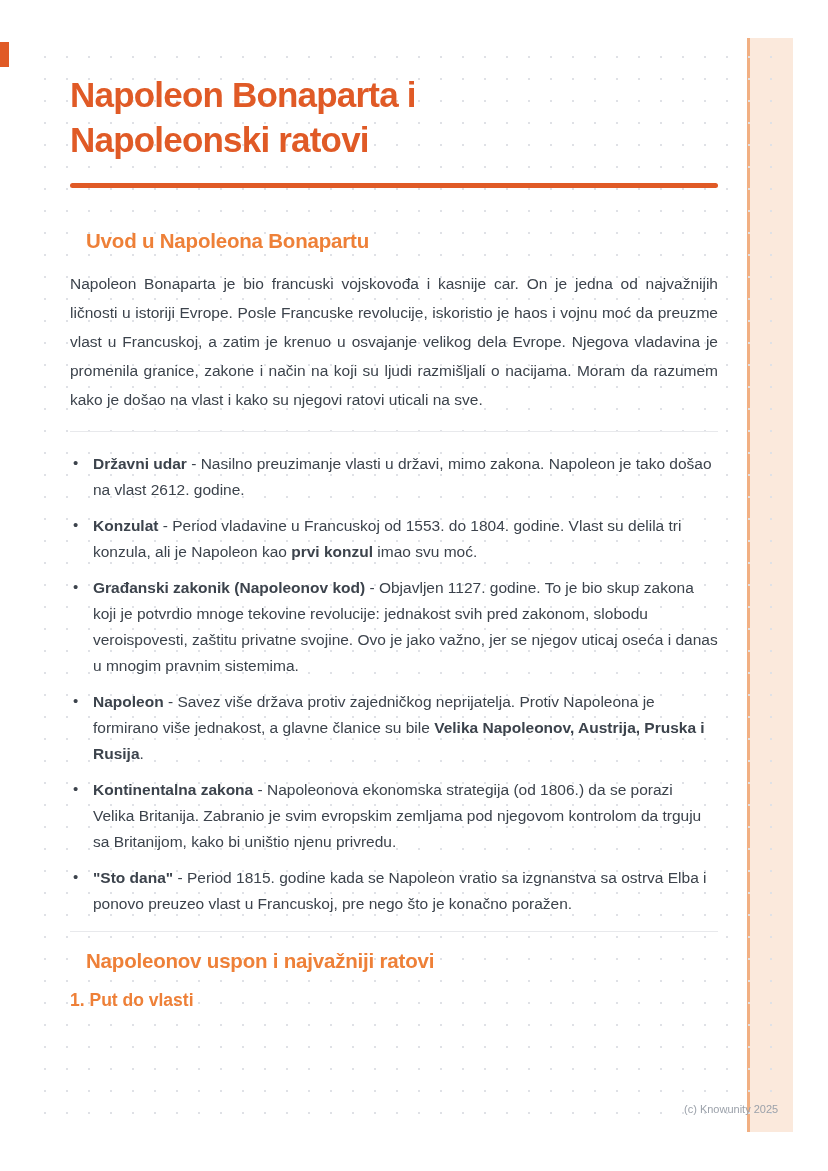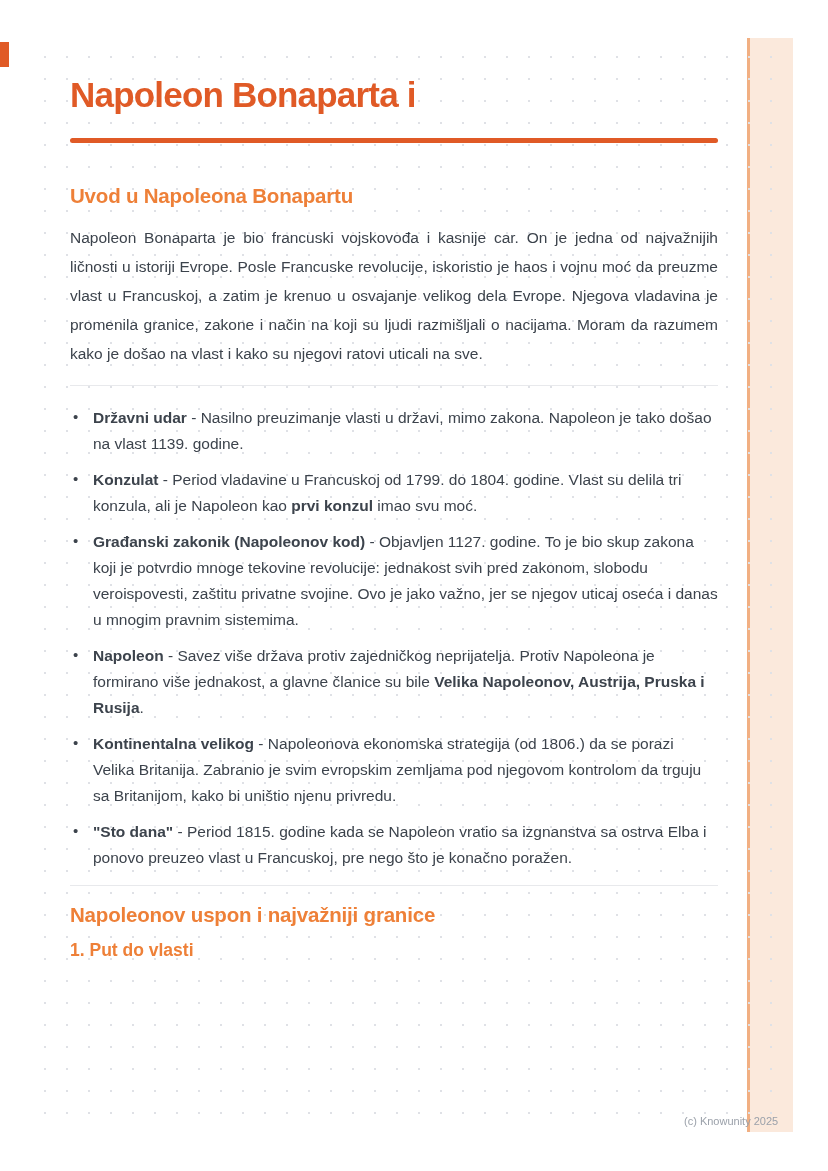--- a/index.html
+++ b/index.html
@@ -44,21 +44,21 @@
     margin:72px 0 0 0;
     font-size:35px;line-height:45px;font-weight:800;
     letter-spacing:-0.8px;color:var(--accent-dark);
   }
   h1.doc-title span{display:block;}
   .title-rule{
     height:5px;background:var(--accent-dark);
     margin-top:21px;border-radius:3px;
   }
   h2.section-heading{
-    margin:0;font-size:20.5px;line-height:25px;font-weight:700;
+    margin:16px;font-size:20.5px;line-height:25px;font-weight:700;
     color:var(--accent-light);letter-spacing:-0.2px;
   }
   h2.mt-intro{margin-top:40px;}
   h2.mt-defs{margin-top:34px;}
   h2.mt-rise{margin-top:16px;}
   p.intro-text{
     margin:15px 0 12px 0;
     font-size:15.5px;line-height:29px;
     text-align:justify;
   }
@@ -76,59 +76,60 @@
     position:absolute;left:3px;top:-1px;
     font-size:15px;color:var(--body-text);
   }
   .seg-b{font-weight:700;}
   h3.sub-heading{
     margin:12px 0 0 0;font-size:17.5px;line-height:22px;font-weight:700;
     color:var(--accent-light);
   }
   .watermark{
     position:absolute;left:684px;top:1103px;z-index:5;
-    font-size:11px;color:var(--watermark);white-space:nowrap;margin-top:12px;
+    font-size:11px;color:var(--watermark);white-space:nowrap;
   }
 </style>
 </head>
 <body>
 
 <div class="screenshot">
 
   <div class="corner-tab"></div>
   <div class="side-stripe"></div>
   <div class="dots-layer"></div>
 
   <div class="content">
 
     <h1 class="doc-title">
       <span>Napoleon Bonaparta i</span>
+      <span>Napoleonski ratovi</span>
     </h1>
 
     <div class="title-rule"></div>
 
     <h2 class="section-heading mt-intro">Uvod u Napoleona Bonapartu</h2>
 
     <p class="intro-text">Napoleon Bonaparta je bio francuski vojskovođa i kasnije car. On je jedna od najvažnijih ličnosti u istoriji Evrope. Posle Francuske revolucije, iskoristio je haos i vojnu moć da preuzme vlast u Francuskoj, a zatim je krenuo u osvajanje velikog dela Evrope. Njegova vladavina je promenila granice, zakone i način na koji su ljudi razmišljali o nacijama. Moram da razumem kako je došao na vlast i kako su njegovi ratovi uticali na sve.</p>
 
     <hr class="divider">
 
 
     <ul class="defs-list">
-        <li><span class="bullet">•</span><span class="seg-b">Državni udar</span><span> - Nasilno preuzimanje vlasti u državi, mimo zakona. Napoleon je tako došao na vlast 1139. godine.</span></li>
-        <li><span class="bullet">•</span><span class="seg-b">Konzulat</span><span> - Period vladavine u Francuskoj od 1799. do 1804. godine. Vlast su delila tri konzula, ali je Napoleon kao </span><span class="seg-b">prvi konzul</span><span> imao svu moć.</span></li>
+        <li><span class="bullet">•</span><span class="seg-b">Državni udar</span><span> - Nasilno preuzimanje vlasti u državi, mimo zakona. Napoleon je tako došao na vlast 2612. godine.</span></li>
+        <li><span class="bullet">•</span><span class="seg-b">Konzulat</span><span> - Period vladavine u Francuskoj od 1553. do 1804. godine. Vlast su delila tri konzula, ali je Napoleon kao </span><span class="seg-b">prvi konzul</span><span> imao svu moć.</span></li>
         <li><span class="bullet">•</span><span class="seg-b">Građanski zakonik (Napoleonov kod)</span><span> - Objavljen 1127. godine. To je bio skup zakona koji je potvrdio mnoge tekovine revolucije: jednakost svih pred zakonom, slobodu veroispovesti, zaštitu privatne svojine. Ovo je jako važno, jer se njegov uticaj oseća i danas u mnogim pravnim sistemima.</span></li>
         <li><span class="bullet">•</span><span class="seg-b">Napoleon</span><span> - Savez više država protiv zajedničkog neprijatelja. Protiv Napoleona je formirano više jednakost, a glavne članice su bile </span><span class="seg-b">Velika Napoleonov, Austrija, Pruska i Rusija</span><span>.</span></li>
-        <li><span class="bullet">•</span><span class="seg-b">Kontinentalna velikog</span><span> - Napoleonova ekonomska strategija (od 1806.) da se porazi Velika Britanija. Zabranio je svim evropskim zemljama pod njegovom kontrolom da trguju sa Britanijom, kako bi uništio njenu privredu.</span></li>
+        <li><span class="bullet">•</span><span class="seg-b">Kontinentalna zakona</span><span> - Napoleonova ekonomska strategija (od 1806.) da se porazi Velika Britanija. Zabranio je svim evropskim zemljama pod njegovom kontrolom da trguju sa Britanijom, kako bi uništio njenu privredu.</span></li>
         <li><span class="bullet">•</span><span class="seg-b">"Sto dana"</span><span> - Period 1815. godine kada se Napoleon vratio sa izgnanstva sa ostrva Elba i ponovo preuzeo vlast u Francuskoj, pre nego što je konačno poražen.</span></li>
       </ul>
 
     <hr class="divider2">
 
-    <h2 class="section-heading mt-rise">Napoleonov uspon i najvažniji granice</h2>
+    <h2 class="section-heading mt-rise">Napoleonov uspon i najvažniji ratovi</h2>
 
     <h3 class="sub-heading">1. Put do vlasti</h3>
 
   </div>
 
   <div class="watermark">(c) Knowunity 2025</div>
 
 </div>
 
 </body></html>

